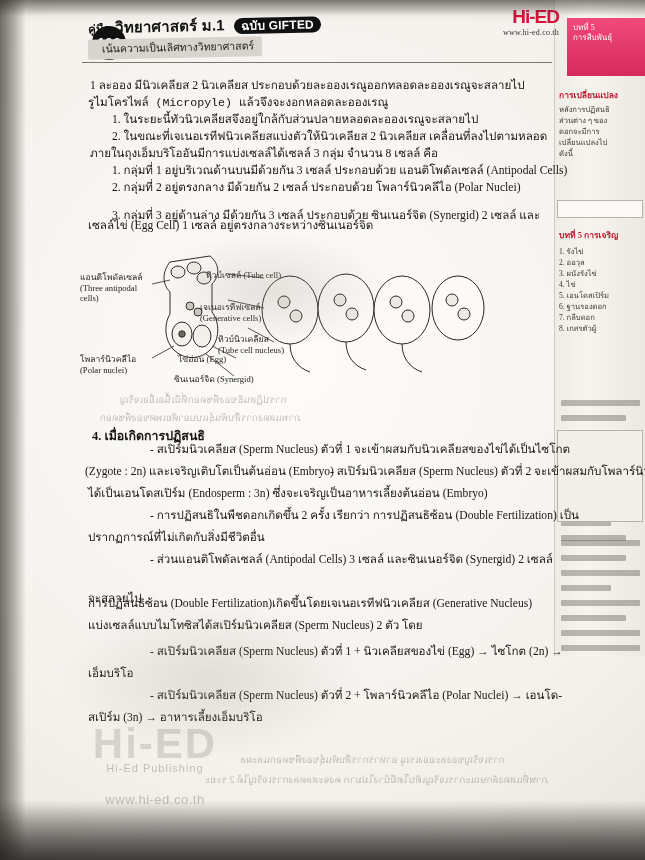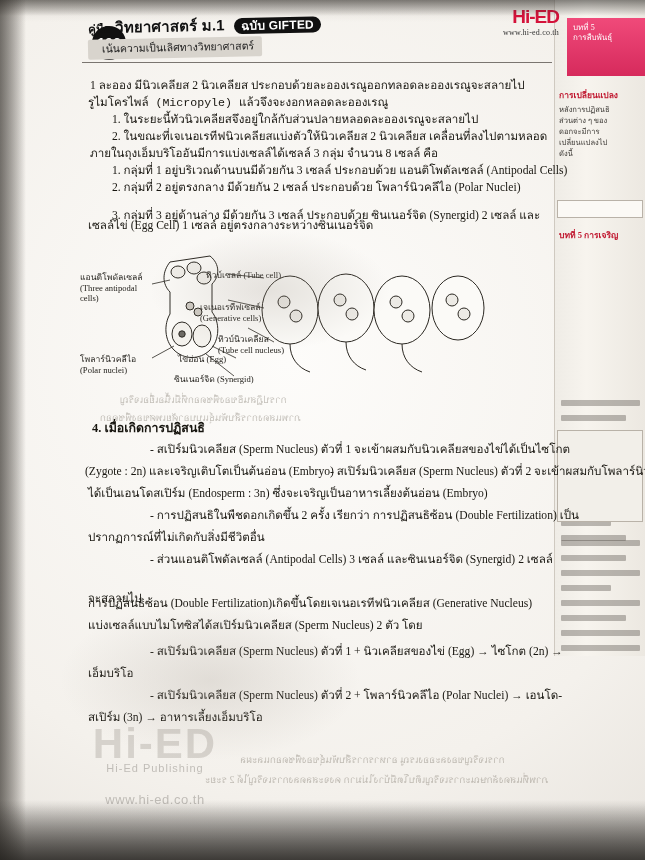--- a/index.html
+++ b/index.html
@@ -79,21 +79,21 @@
   }
   .logo .url{font-size:8px;color:#333;letter-spacing:.2px;}
 
   .rule{position:absolute;left:82px;top:62px;width:470px;height:1px;background:#7a7570;}
 
   
   .txt{
     position:absolute;color:#17150f;font-size:11.6px;line-height:1.35;
     white-space:nowrap;
   }
-  .sec-h{font-size:12.4px;font-weight:bold;}
+  .sec-h{font-size:12.4px;font-weight:bold;margin-top:8px;}
 
   
   .fig{position:absolute;left:78px;top:250px;width:470px;height:140px;}
   .figlabel{position:absolute;font-size:8.6px;color:#1d1b16;line-height:1.25;}
 
   
   .wm{
     position:absolute;left:40px;top:720px;width:230px;opacity:.5;
     font-family:"Liberation Sans",sans-serif;text-align:center;color:#9a9690;
   }
@@ -136,20 +136,30 @@
     <div class="rs-redhead" style="top:88px;">การเปลี่ยนแปลง</div>
     <div class="rs-txt" style="top:104px;">
         <div>หลังการปฏิสนธิ</div>
         <div>ส่วนต่าง ๆ ของ</div>
         <div>ดอกจะมีการ</div>
         <div>เปลี่ยนแปลงไป</div>
         <div>ดังนี้</div>
       </div>
     <div class="rs-box" style="top:200px;height:16px;"></div>
     <div class="rs-redhead" style="top:228px;">บทที่ 5 การเจริญ</div>
+    <div class="rs-txt" style="top:246px;">
+        <div>1. รังไข่</div>
+        <div>2. ออวุล</div>
+        <div>3. ผนังรังไข่</div>
+        <div>4. ไข่</div>
+        <div>5. เอนโดสเปิร์ม</div>
+        <div>6. ฐานรองดอก</div>
+        <div>7. กลีบดอก</div>
+        <div>8. เกสรตัวผู้</div>
+      </div>
     <div class="rs-lines" style="top:400px;">
         <div class="rs-line l"></div>
         <div class="rs-line m"></div>
         <div class="rs-line l"></div>
         <div class="rs-line s"></div>
         <div class="rs-line l"></div>
         <div class="rs-line m"></div>
         <div class="rs-line l"></div>
         <div class="rs-line l"></div>
         <div class="rs-line s"></div>

